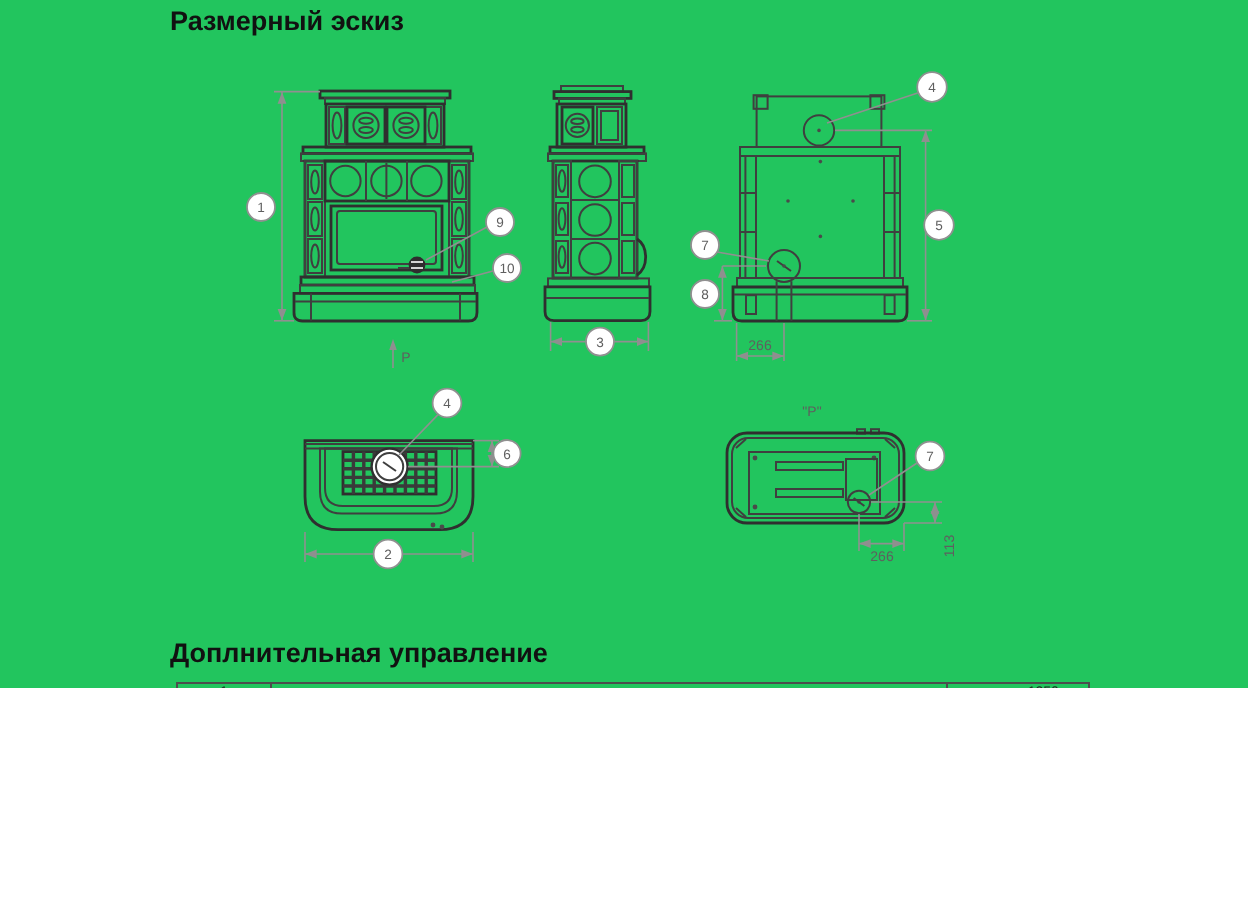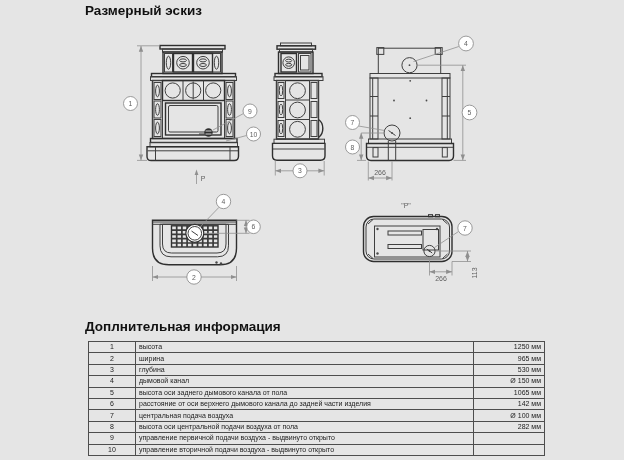--- a/index.html
+++ b/index.html
@@ -1,16 +1,16 @@
 <!DOCTYPE html>
 <html><head>
 <meta charset="utf-8">
 <style>
   html,body{margin:0;padding:0;background:#fff;}
-  .page{position:relative;width:624px;height:460px;background:#e5e5e5;overflow:hidden;
+  .page{position:relative;width:624px;height:344px;background:#22c55e;overflow:hidden;
         font-family:"Liberation Sans",sans-serif;color:#1a1a1a;}
   .h-title{position:absolute;left:85px;top:3px;margin:0;font-size:13.5px;font-weight:bold;color:#111;}
   .h-info{position:absolute;left:85px;top:319px;margin:0;font-size:13.5px;font-weight:bold;color:#111;}
   svg.draw{position:absolute;left:0;top:0;}
   
   .st{stroke:#3f3f3f;fill:none;stroke-width:1;}
   .stb{stroke:#2f2f2f;fill:none;stroke-width:1.4;}
   .dim{stroke:#909090;fill:none;stroke-width:0.8;}
   .co{stroke:#909090;fill:#fff;stroke-width:0.9;}
   .ct{font:6.8px "Liberation Sans",sans-serif;fill:#5f5f5f;text-anchor:middle;}
@@ -348,21 +348,21 @@
     </g>
 
     <g>
       <line class="dim" x1="435.5" y1="251" x2="471" y2="251"></line>
       <line class="dim" x1="452" y1="261.5" x2="471" y2="261.5"></line>
       <line class="dim" x1="467.5" y1="251" x2="467.5" y2="261.5" marker-start="url(#arr)" marker-end="url(#arr)"></line>
       <text class="dt" transform="translate(477,273) rotate(-90)">113</text>
     </g>
   </svg>
 
-  <h2 class="h-info">Доплнительная информация</h2>
+  <h2 class="h-info">Доплнительная управление</h2>
 
   <table class="info">
     <tbody>
       <tr>
         <td class="num">1</td>
         <td class="desc">высота</td>
         <td class="val">1250 мм</td>
       </tr>
       <tr>
         <td class="num">2</td>

